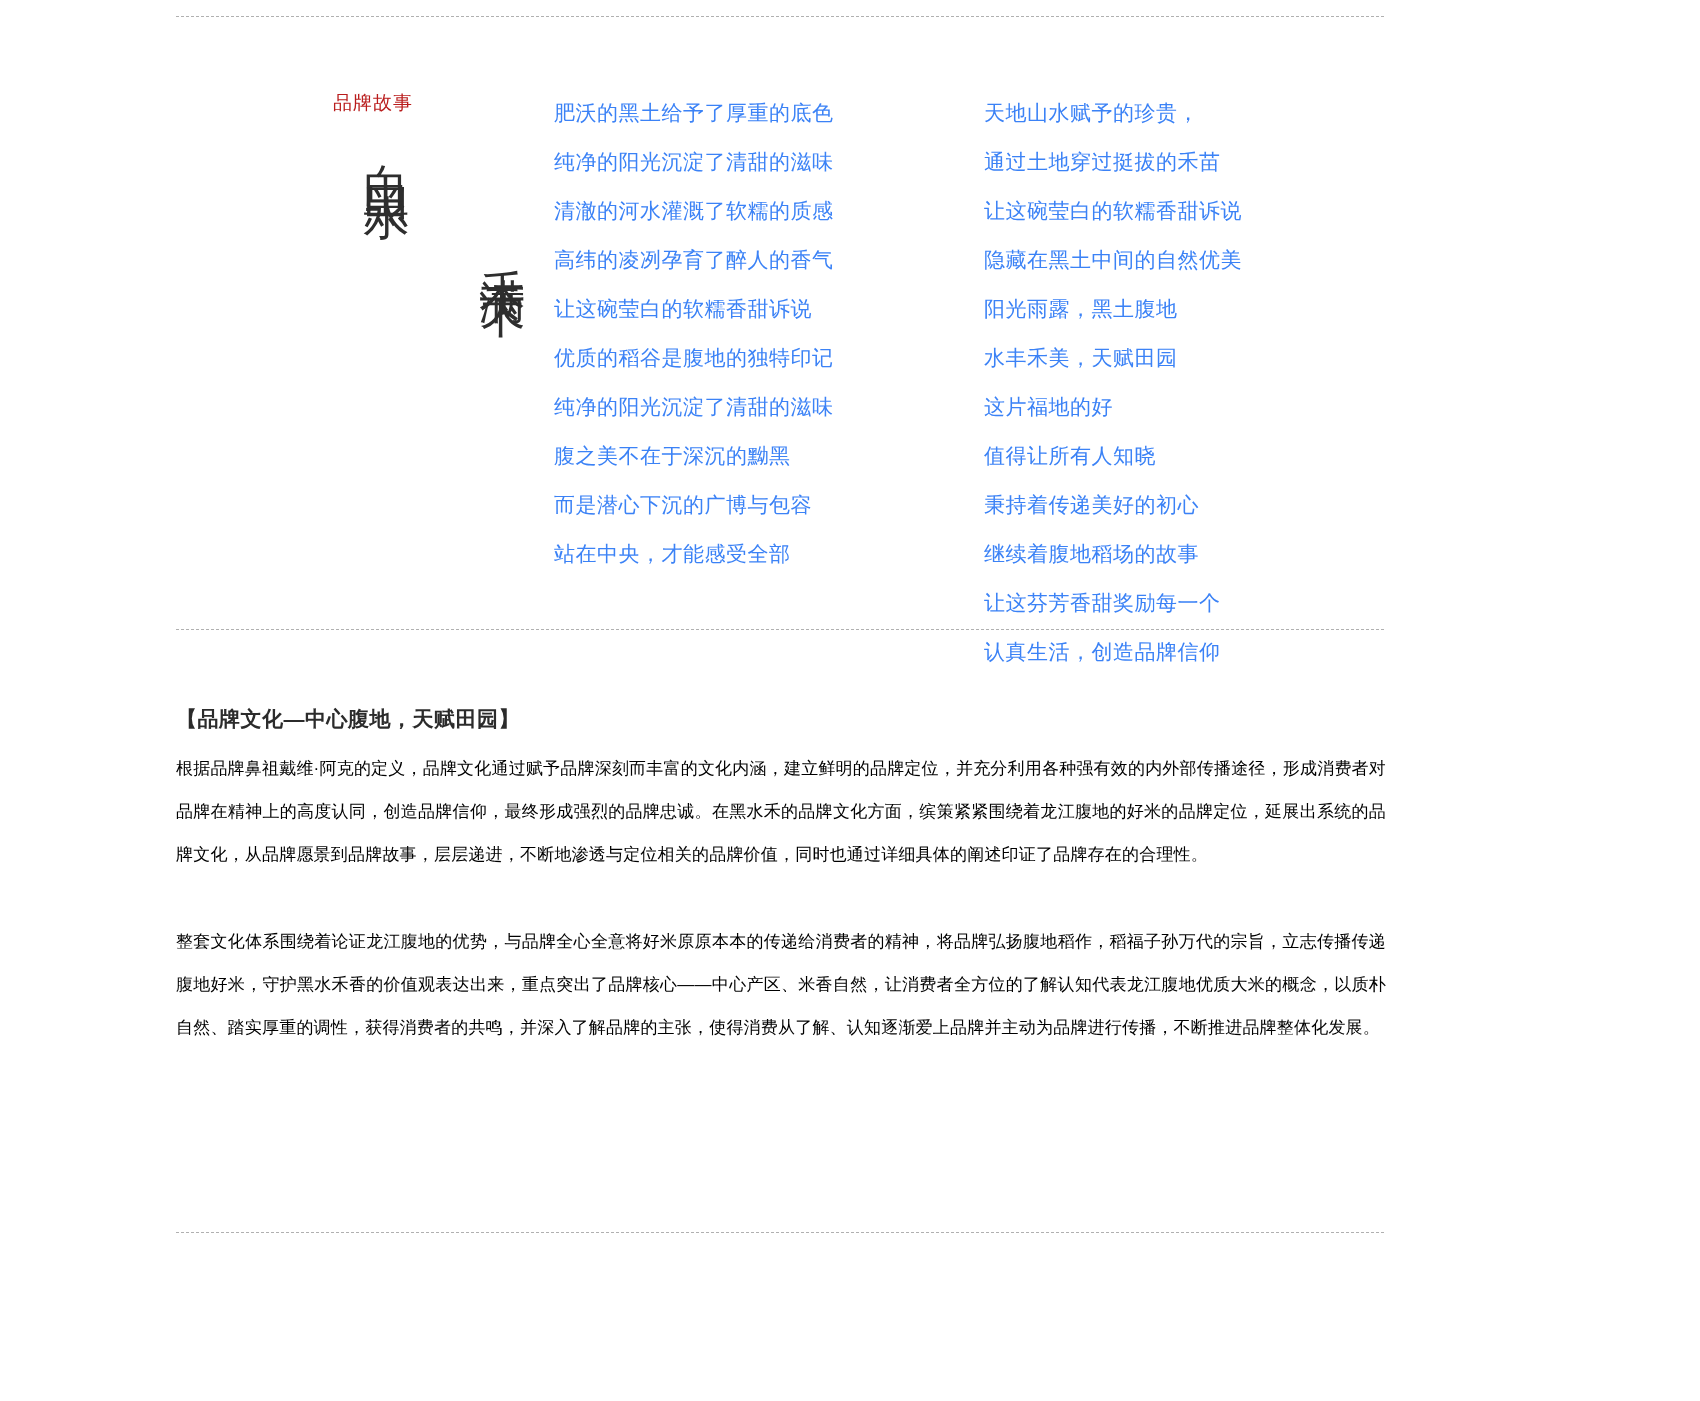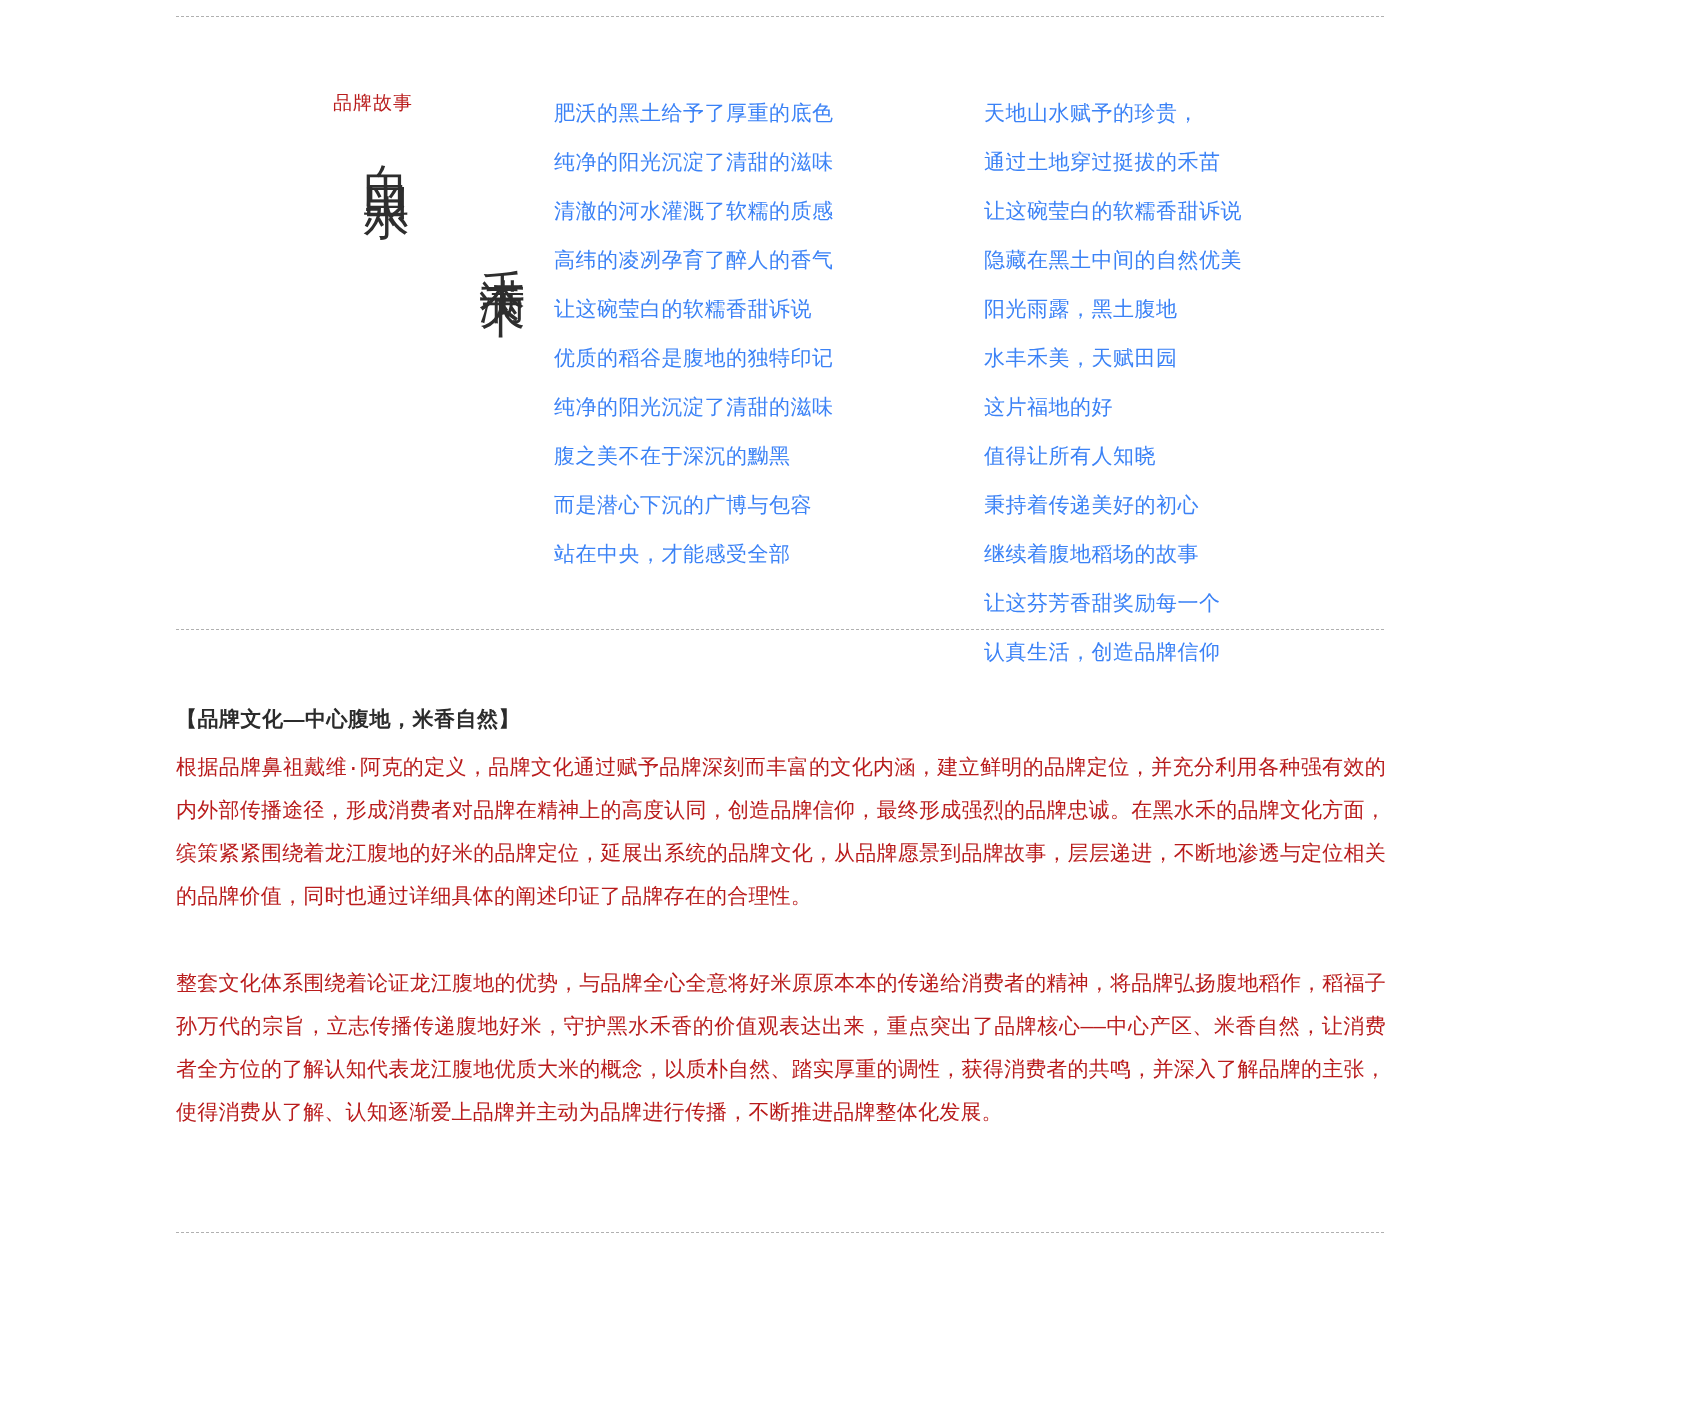--- a/index.html
+++ b/index.html
@@ -91,28 +91,27 @@
     top: 705px;
     width: 1210px;
   }
   .culture-heading {
     font-size: 21px;
     color: #2b2b2b;
     margin: 0 0 14px 0;
     letter-spacing: 0.5px;
   }
   .para {
-    font-size: 21px;
+    font-size: 17px;
     line-height: 43px;
-    color: #b91c1c;
+    color: #000000;
     margin: 0 0 30px 0;
     text-align: justify;
     text-justify: inter-character;
     letter-spacing: 0.2px;
-    font-family: Liberation Mono, monospace;
   }
   .para:last-child { margin-bottom: 0; }
   .para-2 { margin-top: 44px; }
 </style>
 </head>
 <body>
 
 <div class="page">
 
   <div class="rule rule-top"></div>
@@ -150,20 +149,20 @@
       <p>秉持着传递美好的初心</p>
       <p>继续着腹地稻场的故事</p>
       <p>让这芬芳香甜奖励每一个</p>
       <p>认真生活，创造品牌信仰</p>
     </div>
   </section>
 
   <div class="rule rule-mid"></div>
 
   <section class="culture">
-    <h2 class="culture-heading">【品牌文化—中心腹地，米香自然】</h2>
+    <h2 class="culture-heading">【品牌文化—中心腹地，天赋田园】</h2>
     <p class="para para-1">根据品牌鼻祖戴维·阿克的定义，品牌文化通过赋予品牌深刻而丰富的文化内涵，建立鲜明的品牌定位，并充分利用各种强有效的内外部传播途径，形成消费者对品牌在精神上的高度认同，创造品牌信仰，最终形成强烈的品牌忠诚。在黑水禾的品牌文化方面，缤策紧紧围绕着龙江腹地的好米的品牌定位，延展出系统的品牌文化，从品牌愿景到品牌故事，层层递进，不断地渗透与定位相关的品牌价值，同时也通过详细具体的阐述印证了品牌存在的合理性。</p>
     <p class="para para-2">整套文化体系围绕着论证龙江腹地的优势，与品牌全心全意将好米原原本本的传递给消费者的精神，将品牌弘扬腹地稻作，稻福子孙万代的宗旨，立志传播传递腹地好米，守护黑水禾香的价值观表达出来，重点突出了品牌核心——中心产区、米香自然，让消费者全方位的了解认知代表龙江腹地优质大米的概念，以质朴自然、踏实厚重的调性，获得消费者的共鸣，并深入了解品牌的主张，使得消费从了解、认知逐渐爱上品牌并主动为品牌进行传播，不断推进品牌整体化发展。</p>
   </section>
 
   <div class="rule rule-bottom"></div>
 
 </div>
 
 </body></html>

